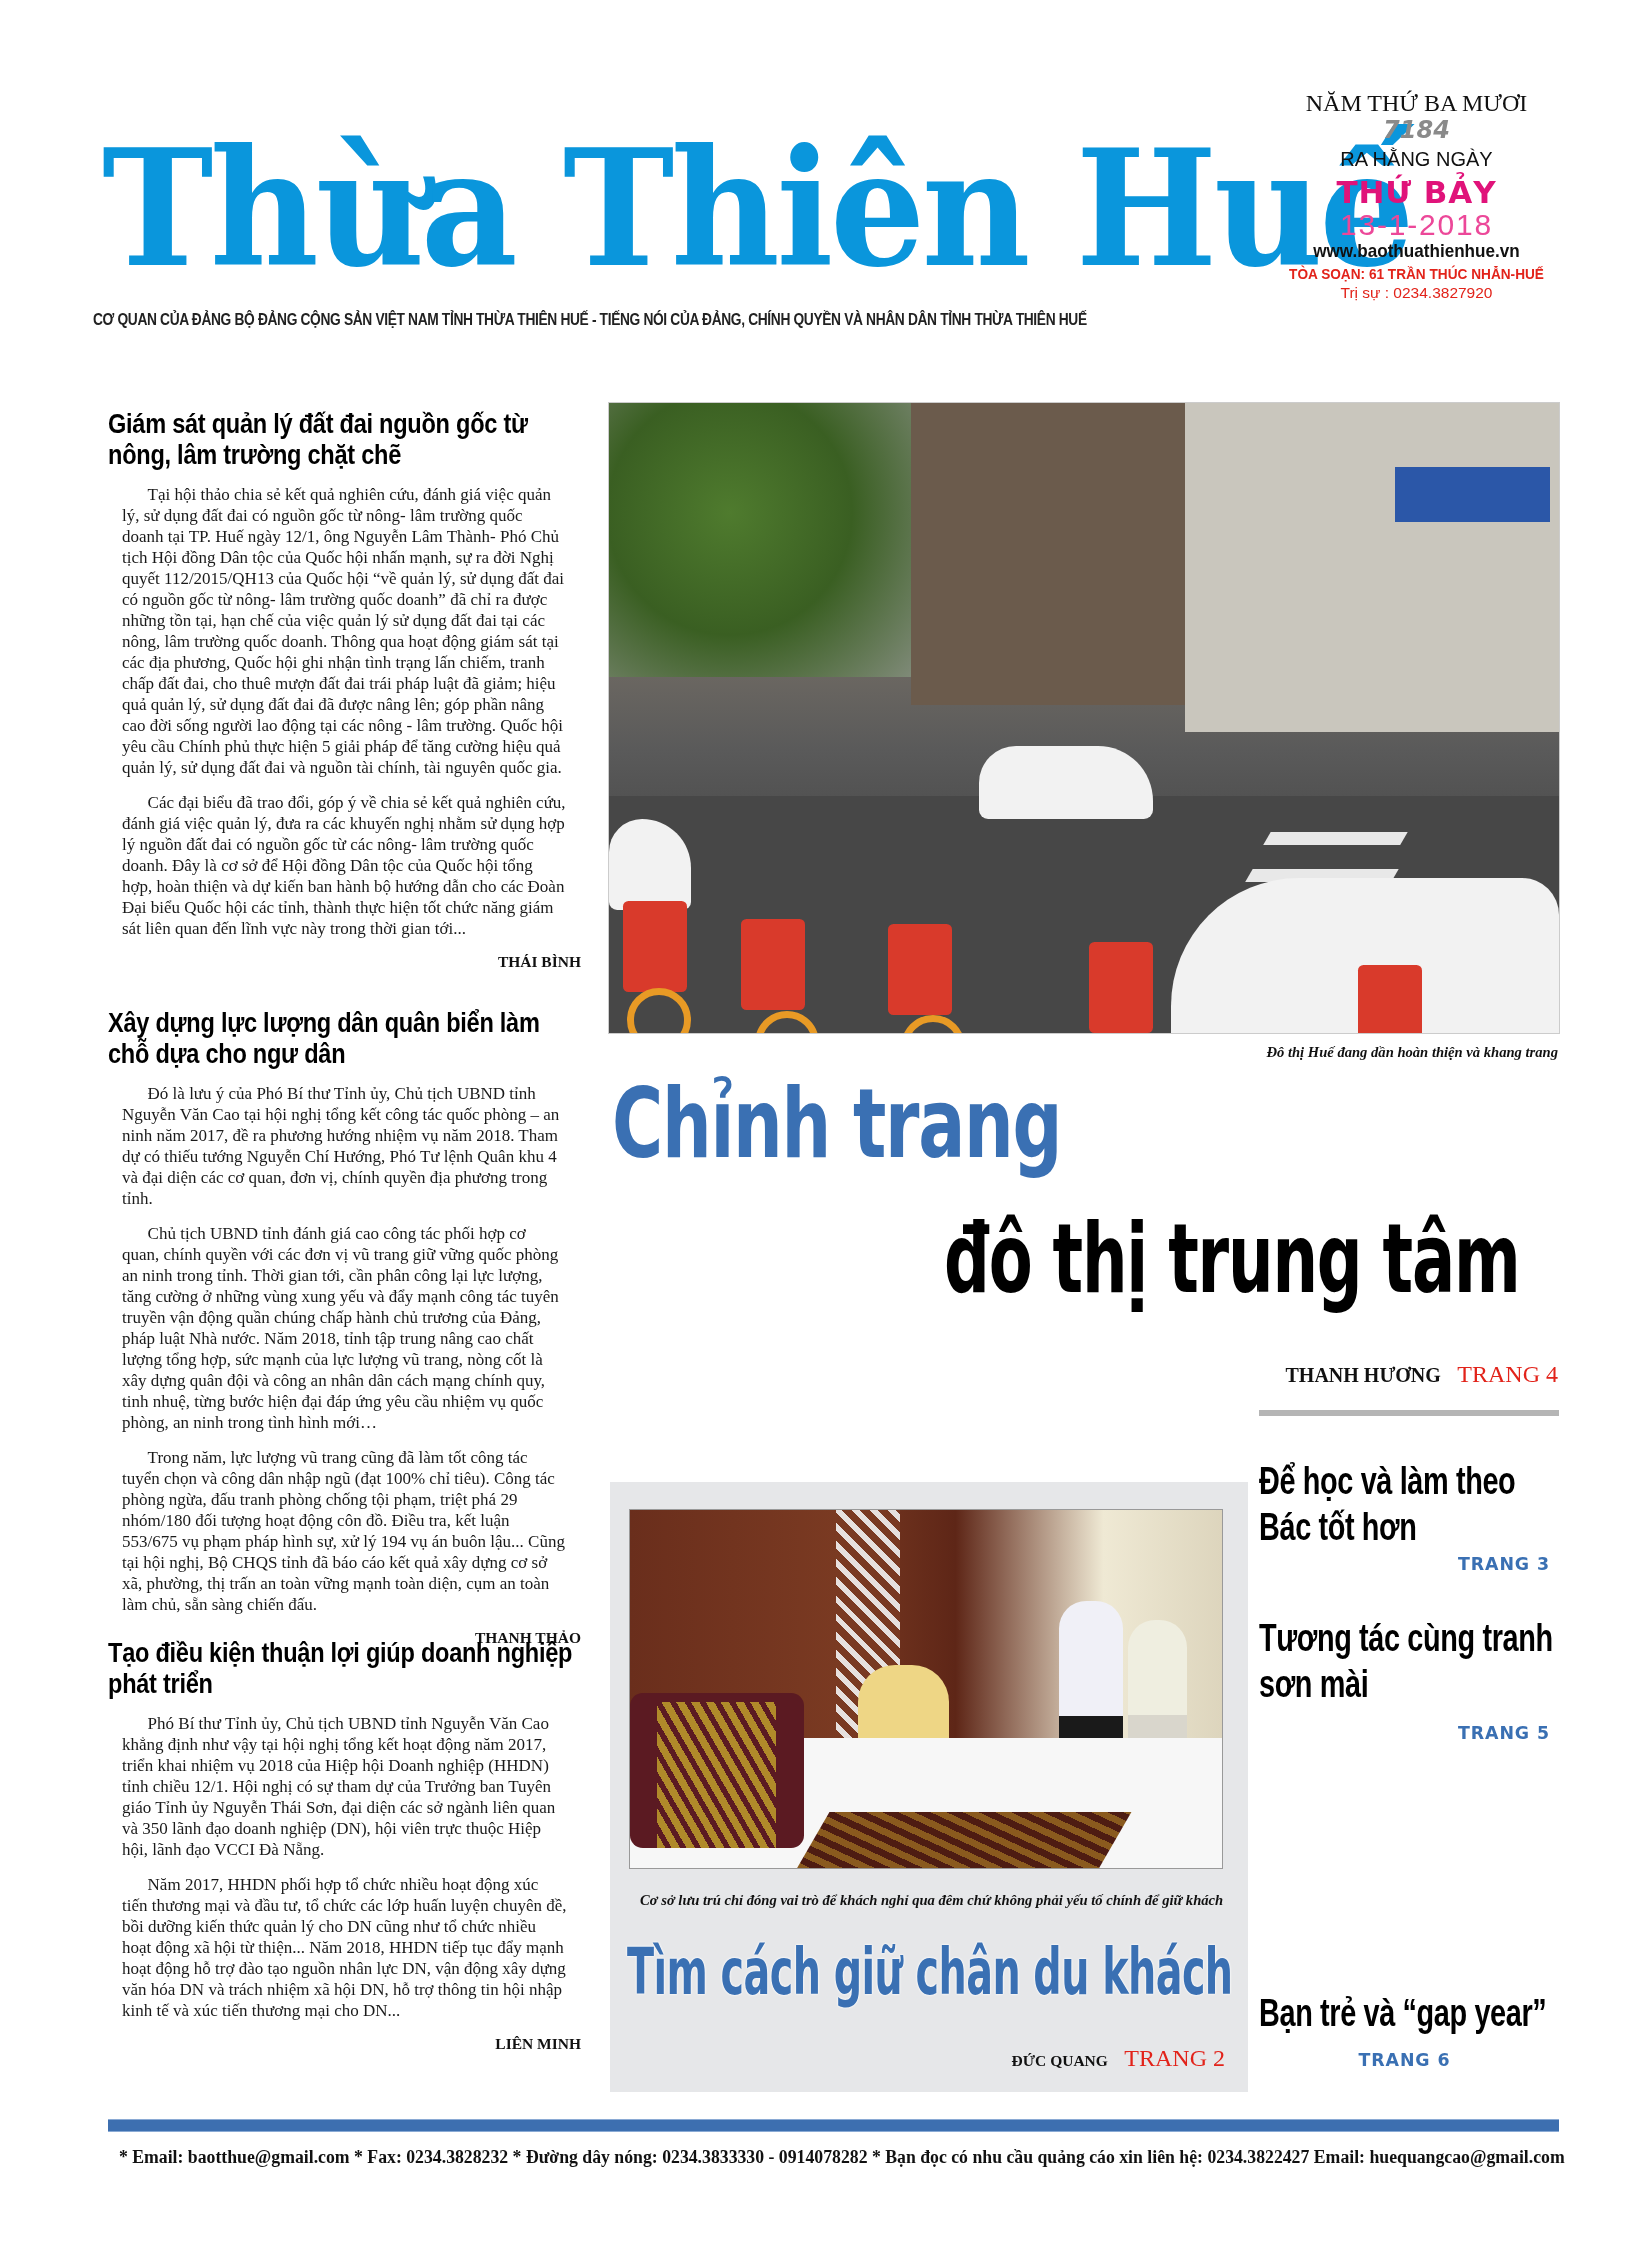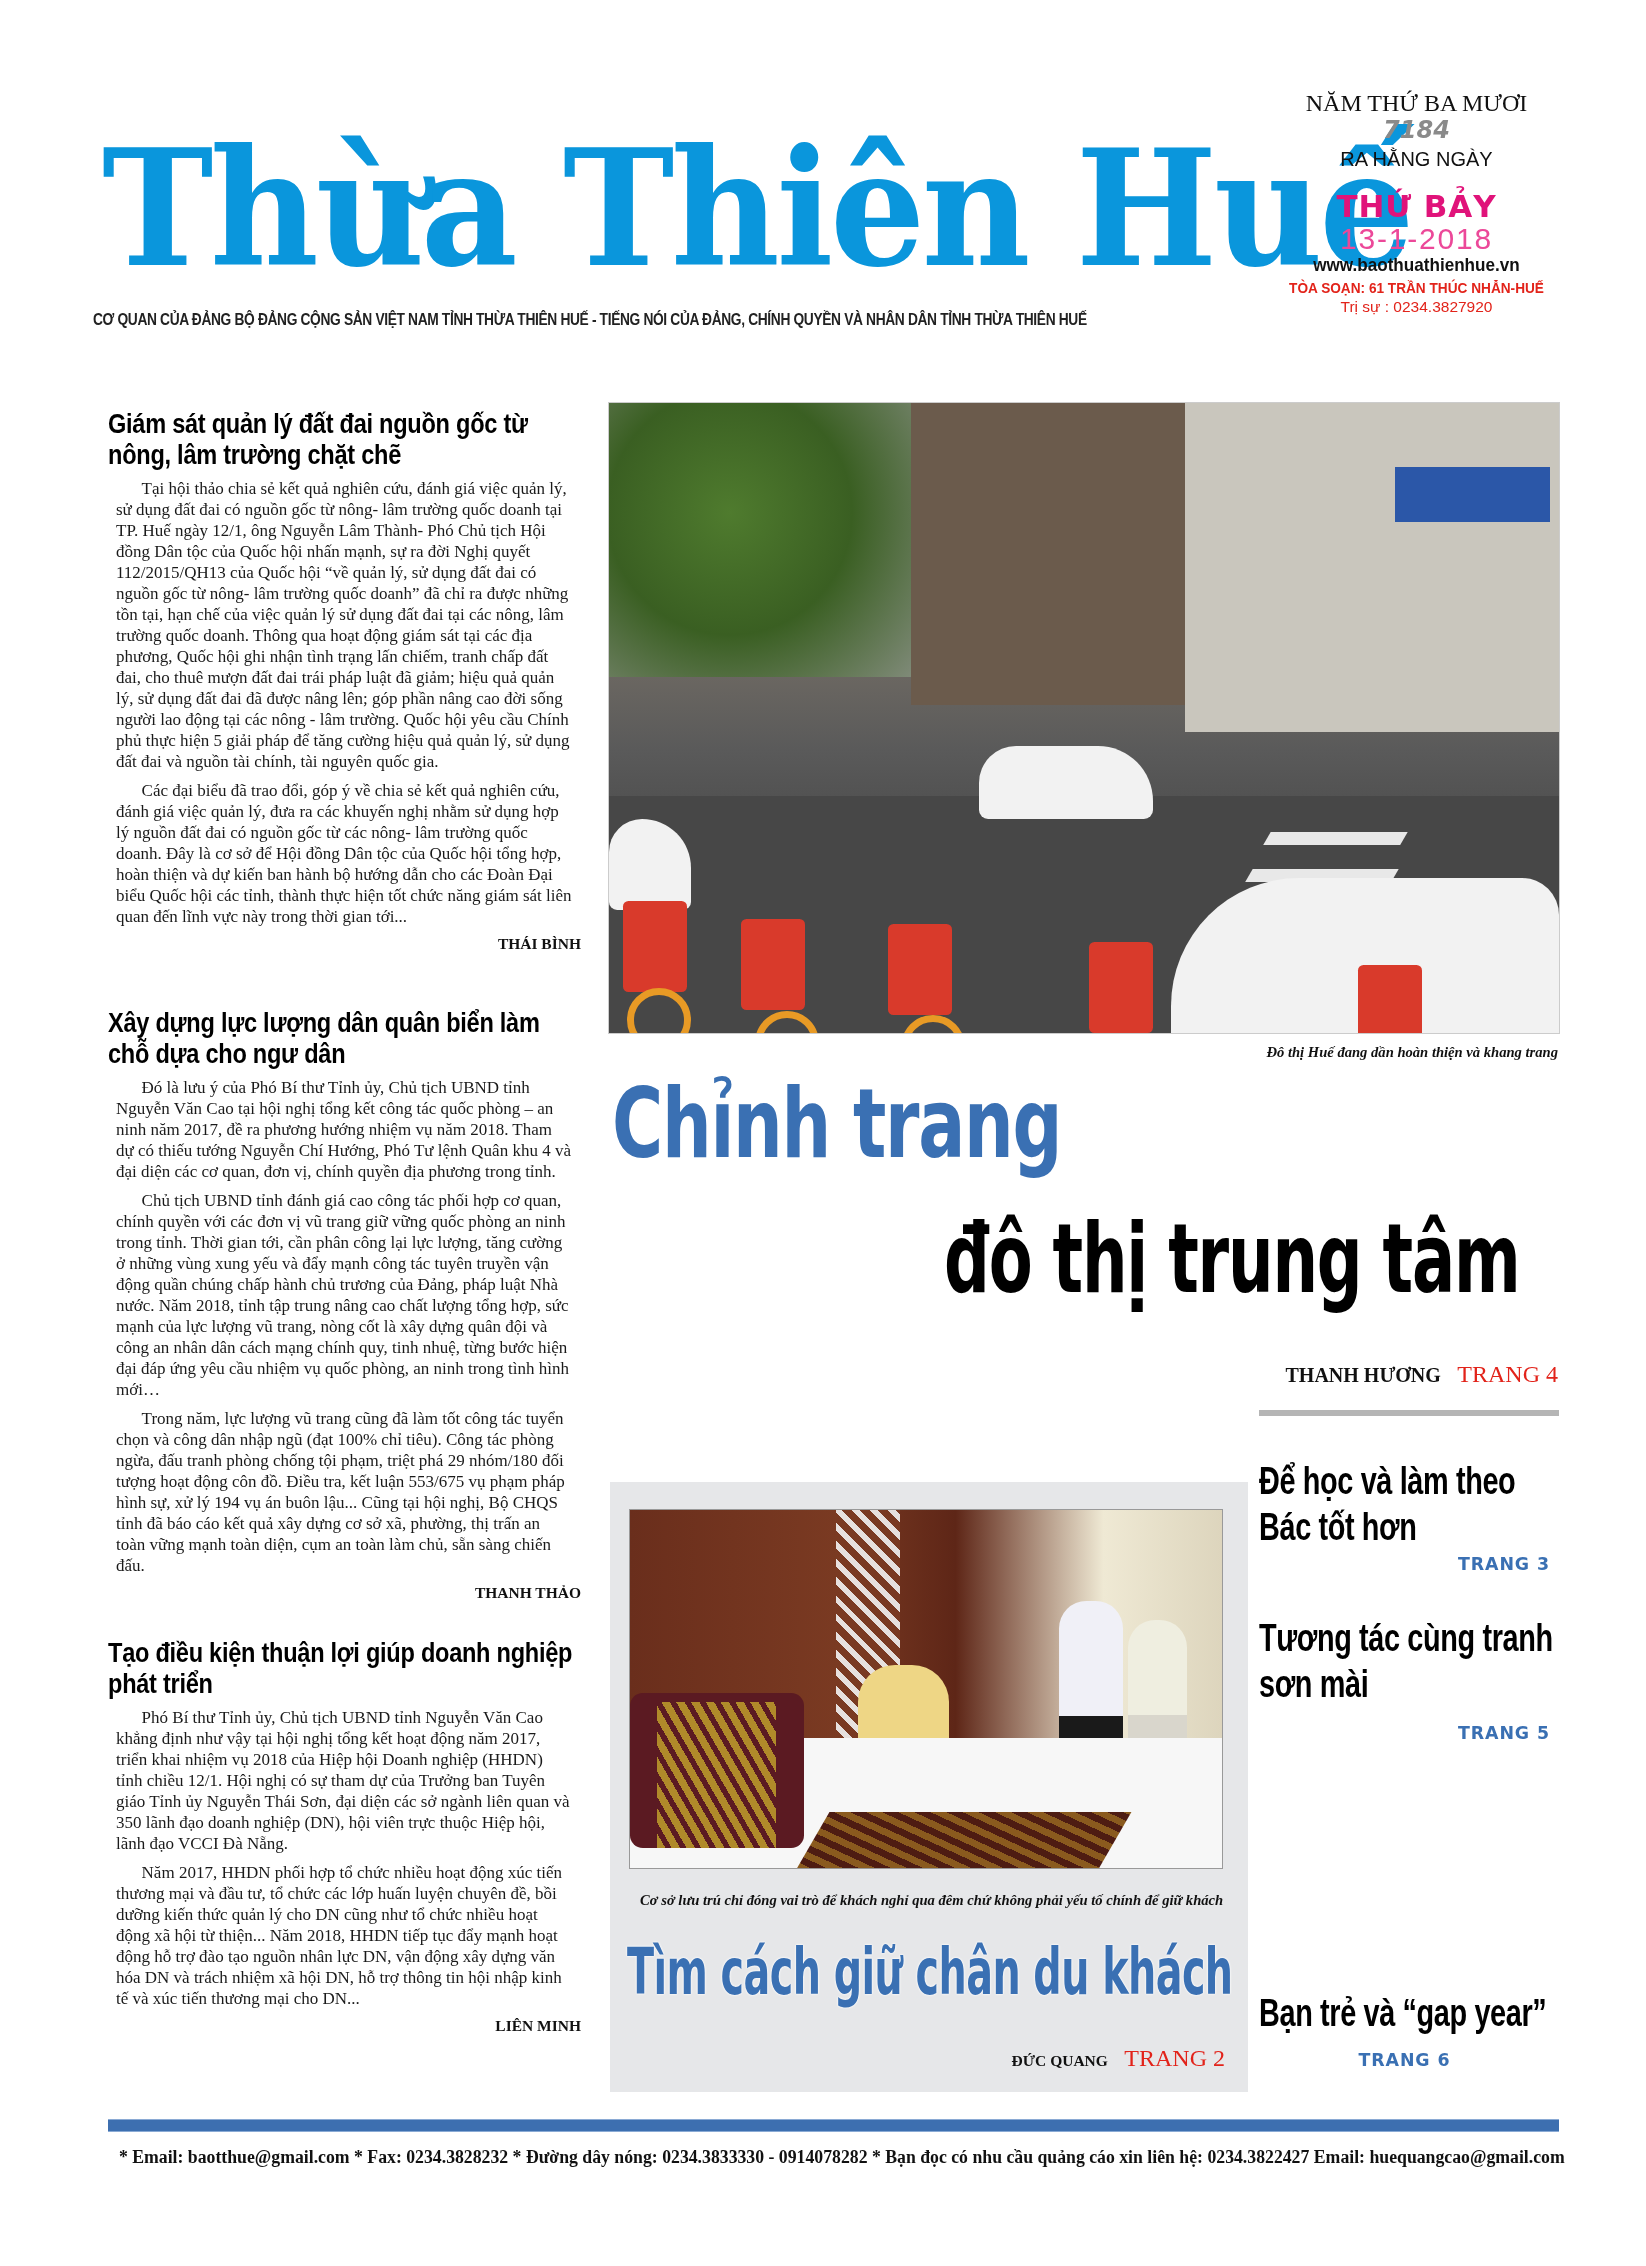--- a/index.html
+++ b/index.html
@@ -7,31 +7,31 @@
   .abs { position:absolute; }
 
   
   .masthead-title { left:102px; top:117px; width:1179px; height:183px; font-family:"DejaVu Serif", serif; font-weight:bold; color:#0a96dc; font-size:161px; line-height:183px; letter-spacing:-3.7px; transform:scaleX(0.93); transform-origin:left center; white-space:nowrap; }
   .masthead-sub { left:93px; top:311px; width:1188px; font-family:"Liberation Sans", sans-serif; font-weight:bold; font-size:16px; color:#222; letter-spacing:-0.4px; white-space:nowrap; transform:scaleX(0.86); transform-origin:left center; }
 
   .info { left:1261px; top:90px; width:311px; text-align:center; }
   .info .edition { font-family:"Liberation Serif", serif; font-size:24px; color:#111; line-height:27.4px; }
   .info .issue { font-family:"DejaVu Sans", sans-serif; font-weight:bold; font-style:italic; font-size:24px; color:#8a8a8a; line-height:27.4px; }
   .info .daily { font-family:"Liberation Sans", sans-serif; font-size:20px; color:#111; line-height:29px; }
-  .info .weekday { font-family:"DejaVu Sans", sans-serif; font-weight:bold; font-size:31px; color:#e0137a; line-height:37px; letter-spacing:0.9px;margin-top:14px; }
+  .info .weekday { font-family:"DejaVu Sans", sans-serif; font-weight:bold; font-size:31px; color:#e0137a; line-height:37px; letter-spacing:0.9px; }
   .info .date { font-family:"Liberation Sans", sans-serif; font-size:30px; color:#ec4899; line-height:27.4px; letter-spacing:1.8px; }
   .info .web { font-family:"Liberation Sans", sans-serif; font-weight:bold; font-size:19px; color:#111; line-height:25.6px; transform:scaleX(0.9); }
   .info .addr { font-family:"Liberation Sans", sans-serif; font-weight:bold; font-size:15.5px; color:#e2231a; line-height:20px; transform:scaleX(0.88); white-space:nowrap; }
   .info .phone { font-family:"Liberation Sans", sans-serif; font-size:15.5px; color:#e2231a; line-height:18.3px; }
 
   
   .article { position:absolute; left:108px; width:473px; }
   .headline { font-family:"Liberation Sans", sans-serif; font-weight:bold; font-size:27.4px; line-height:31px; color:#000; transform:scaleX(0.86); transform-origin:left; width:548px; letter-spacing:-0.3px; }
   .body-text { font-family:"Liberation Serif", serif; font-size:17px; line-height:21px; text-align:left; color:#1a1a1a; margin:1.8px 0 0 0; }
-  .body-text p { margin:8px; text-indent:25.6px; }
+  .body-text p { margin:14px; text-indent:25.6px; }
   .byline { text-align:right; font-family:"Liberation Serif", serif; font-weight:bold; font-size:15.5px; margin-top:5.5px; }
 
   
   .photo-main { left:608px; top:402px; width:950px; height:630px; background:linear-gradient(180deg,#4c6b3a 0%,#7a8a6e 12%,#8c8478 22%,#a49e92 30%,#6f6a63 40%,#5a5a5a 55%,#4b4b4b 70%,#3f3f3f 100%); overflow:hidden; border:0.9px solid #ccc; }
   .photo-main .bldg1 { position:absolute; left:302px; top:0; width:274px; height:302px; background:#6b5b4c; }
   .photo-main .bldg2 { position:absolute; left:576px; top:0; width:375px; height:329px; background:#c9c6bd; }
   .photo-main .banner { position:absolute; left:786px; top:64px; width:155px; height:55px; background:#2b57a8; }
   .photo-main .tree { position:absolute; left:0; top:0; width:302px; height:274px; background:radial-gradient(circle at 40% 40%, #4f7b2e 0%, #3a5f22 50%, #7f8a78 100%); }
   .photo-main .road { position:absolute; left:0; top:393px; width:950px; height:238px; background:#474747; }
   .photo-main .zebra { position:absolute; height:12.8px; background:#e8e8e8; transform:skewX(-30deg); }

